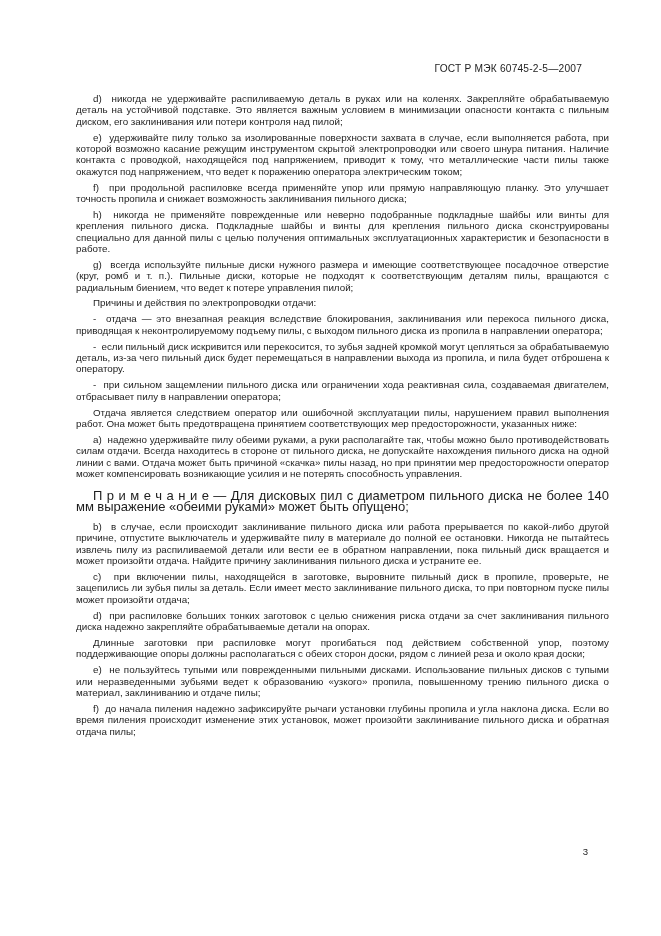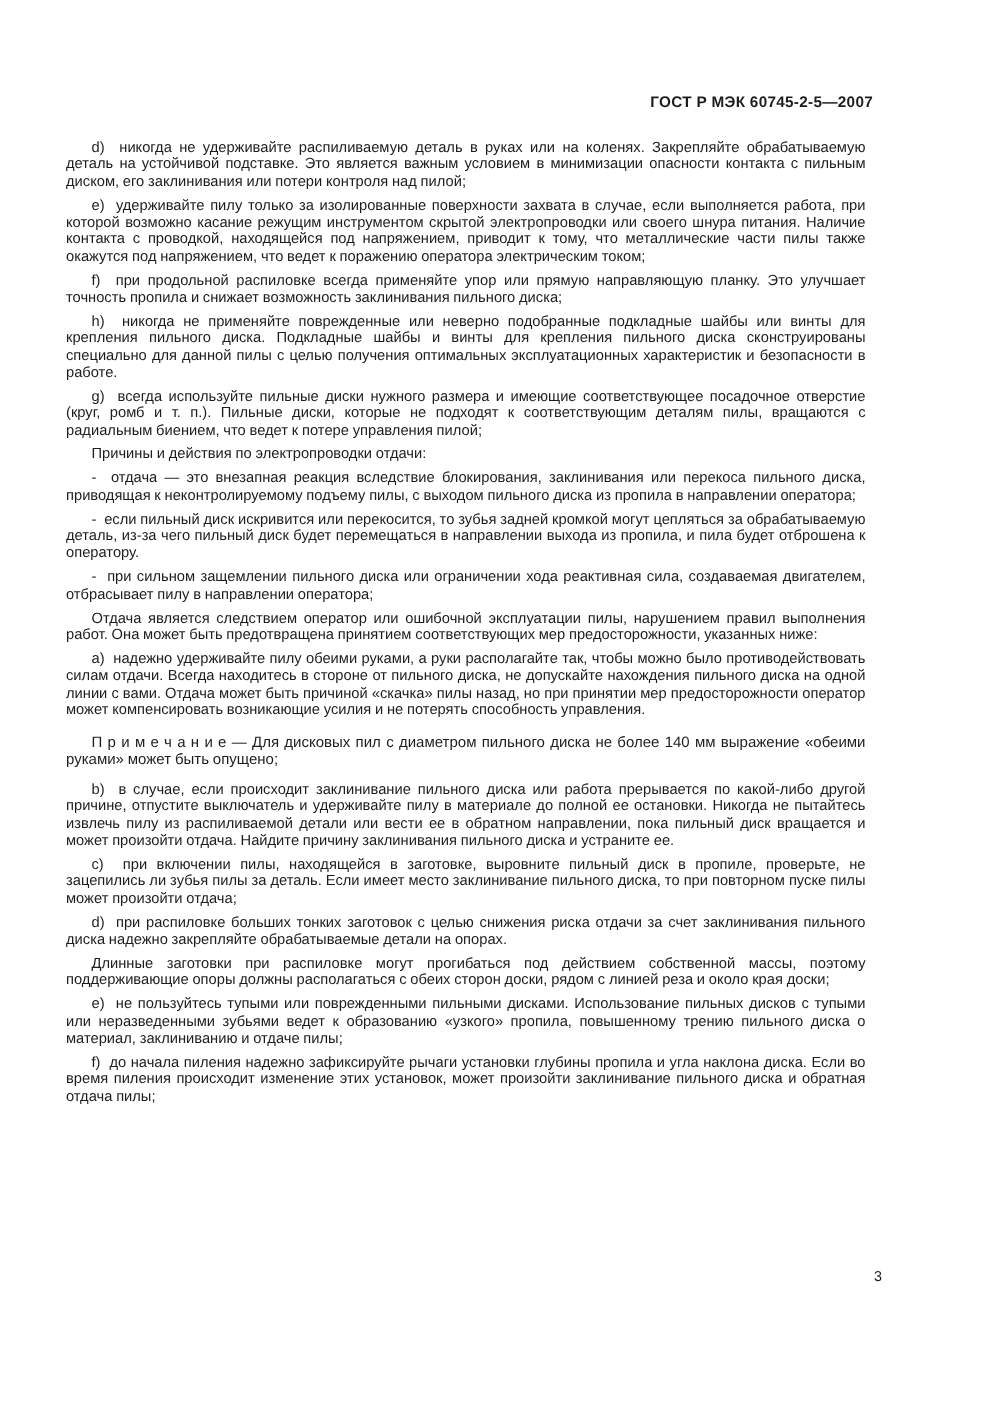--- a/index.html
+++ b/index.html
@@ -12,38 +12,38 @@
     overflow: hidden;
   }
   .page {
     position: absolute; left: 0; top: 0;
     width: 661px; height: 936px;
     background: #ffffff;
   }
   .doc-header {
     position: absolute; top: 63px; left: 60px; width: 522px;
     text-align: right;
-    font-weight: bold;
+    font-weight: normal;
     font-size: 10.2px;
     letter-spacing: 0.2px;
     white-space: nowrap;
   }
   .content {
-    position: absolute; top: 93px; left: 44px; width: 533px;
+    position: absolute; top: 93px; left: 76px; width: 533px;
     font-size: 9.8px;
     line-height: 11.35px;
     text-align: justify;
   }
   .content p {
     margin: 0 0 4.6px 0;
     text-indent: 17px;
     word-spacing: -0.2px;
   }
   .content p.note {
-    font-size: 10px;
+    font-size: 13px;
     line-height: 10.9px;
     margin: 12px 0 8px 0;
   }
   .page-number {
     position: absolute; top: 846px; left: 60px; width: 528px;
     text-align: right;
     font-size: 9.6px;
   }
 </style>
 </head>
@@ -62,20 +62,20 @@
     <p>Причины и действия по электропроводки отдачи:</p>
     <p>-&nbsp; отдача — это внезапная реакция вследствие блокирования, заклинивания или перекоса пильного диска, приводящая к неконтролируемому подъему пилы, с выходом пильного диска из пропила в направлении оператора;</p>
     <p>-&nbsp; если пильный диск искривится или перекосится, то зубья задней кромкой могут цепляться за обрабатываемую деталь, из-за чего пильный диск будет перемещаться в направлении выхода из пропила, и пила будет отброшена к оператору.</p>
     <p>-&nbsp; при сильном защемлении пильного диска или ограничении хода реактивная сила, создаваемая двигателем, отбрасывает пилу в направлении оператора;</p>
     <p>Отдача является следствием оператор или ошибочной эксплуатации пилы, нарушением правил выполнения работ. Она может быть предотвращена принятием соответствующих мер предосторожности, указанных ниже:</p>
     <p>a)&nbsp; надежно удерживайте пилу обеими руками, а руки располагайте так, чтобы можно было противодействовать силам отдачи. Всегда находитесь в стороне от пильного диска, не допускайте нахождения пильного диска на одной линии с вами. Отдача может быть причиной «скачка» пилы назад, но при принятии мер предосторожности оператор может компенсировать возникающие усилия и не потерять способность управления.</p>
     <p class="note">П р и м е ч а н и е — Для дисковых пил с диаметром пильного диска не более 140 мм выражение «обеими руками» может быть опущено;</p>
     <p>b)&nbsp; в случае, если происходит заклинивание пильного диска или работа прерывается по какой-либо другой причине, отпустите выключатель и удерживайте пилу в материале до полной ее остановки. Никогда не пытайтесь извлечь пилу из распиливаемой детали или вести ее в обратном направлении, пока пильный диск вращается и может произойти отдача. Найдите причину заклинивания пильного диска и устраните ее.</p>
     <p>c)&nbsp; при включении пилы, находящейся в заготовке, выровните пильный диск в пропиле, проверьте, не зацепились ли зубья пилы за деталь. Если имеет место заклинивание пильного диска, то при повторном пуске пилы может произойти отдача;</p>
     <p>d)&nbsp; при распиловке больших тонких заготовок с целью снижения риска отдачи за счет заклинивания пильного диска надежно закрепляйте обрабатываемые детали на опорах.</p>
-    <p>Длинные заготовки при распиловке могут прогибаться под действием собственной массы, поэтому поддерживающие опоры должны располагаться с обеих сторон доски, рядом с линией реза и около края доски;</p>
+    <p>Длинные заготовки при распиловке могут прогибаться под действием собственной упор, поэтому поддерживающие опоры должны располагаться с обеих сторон доски, рядом с линией реза и около края доски;</p>
     <p>e)&nbsp; не пользуйтесь тупыми или поврежденными пильными дисками. Использование пильных дисков с тупыми или неразведенными зубьями ведет к образованию «узкого» пропила, повышенному трению пильного диска о материал, заклиниванию и отдаче пилы;</p>
     <p>f)&nbsp; до начала пиления надежно зафиксируйте рычаги установки глубины пропила и угла наклона диска. Если во время пиления происходит изменение этих установок, может произойти заклинивание пильного диска и обратная отдача пилы;</p>
   </div>
 
   <div class="page-number">3</div>
 
 </div>
 
 </body></html>

